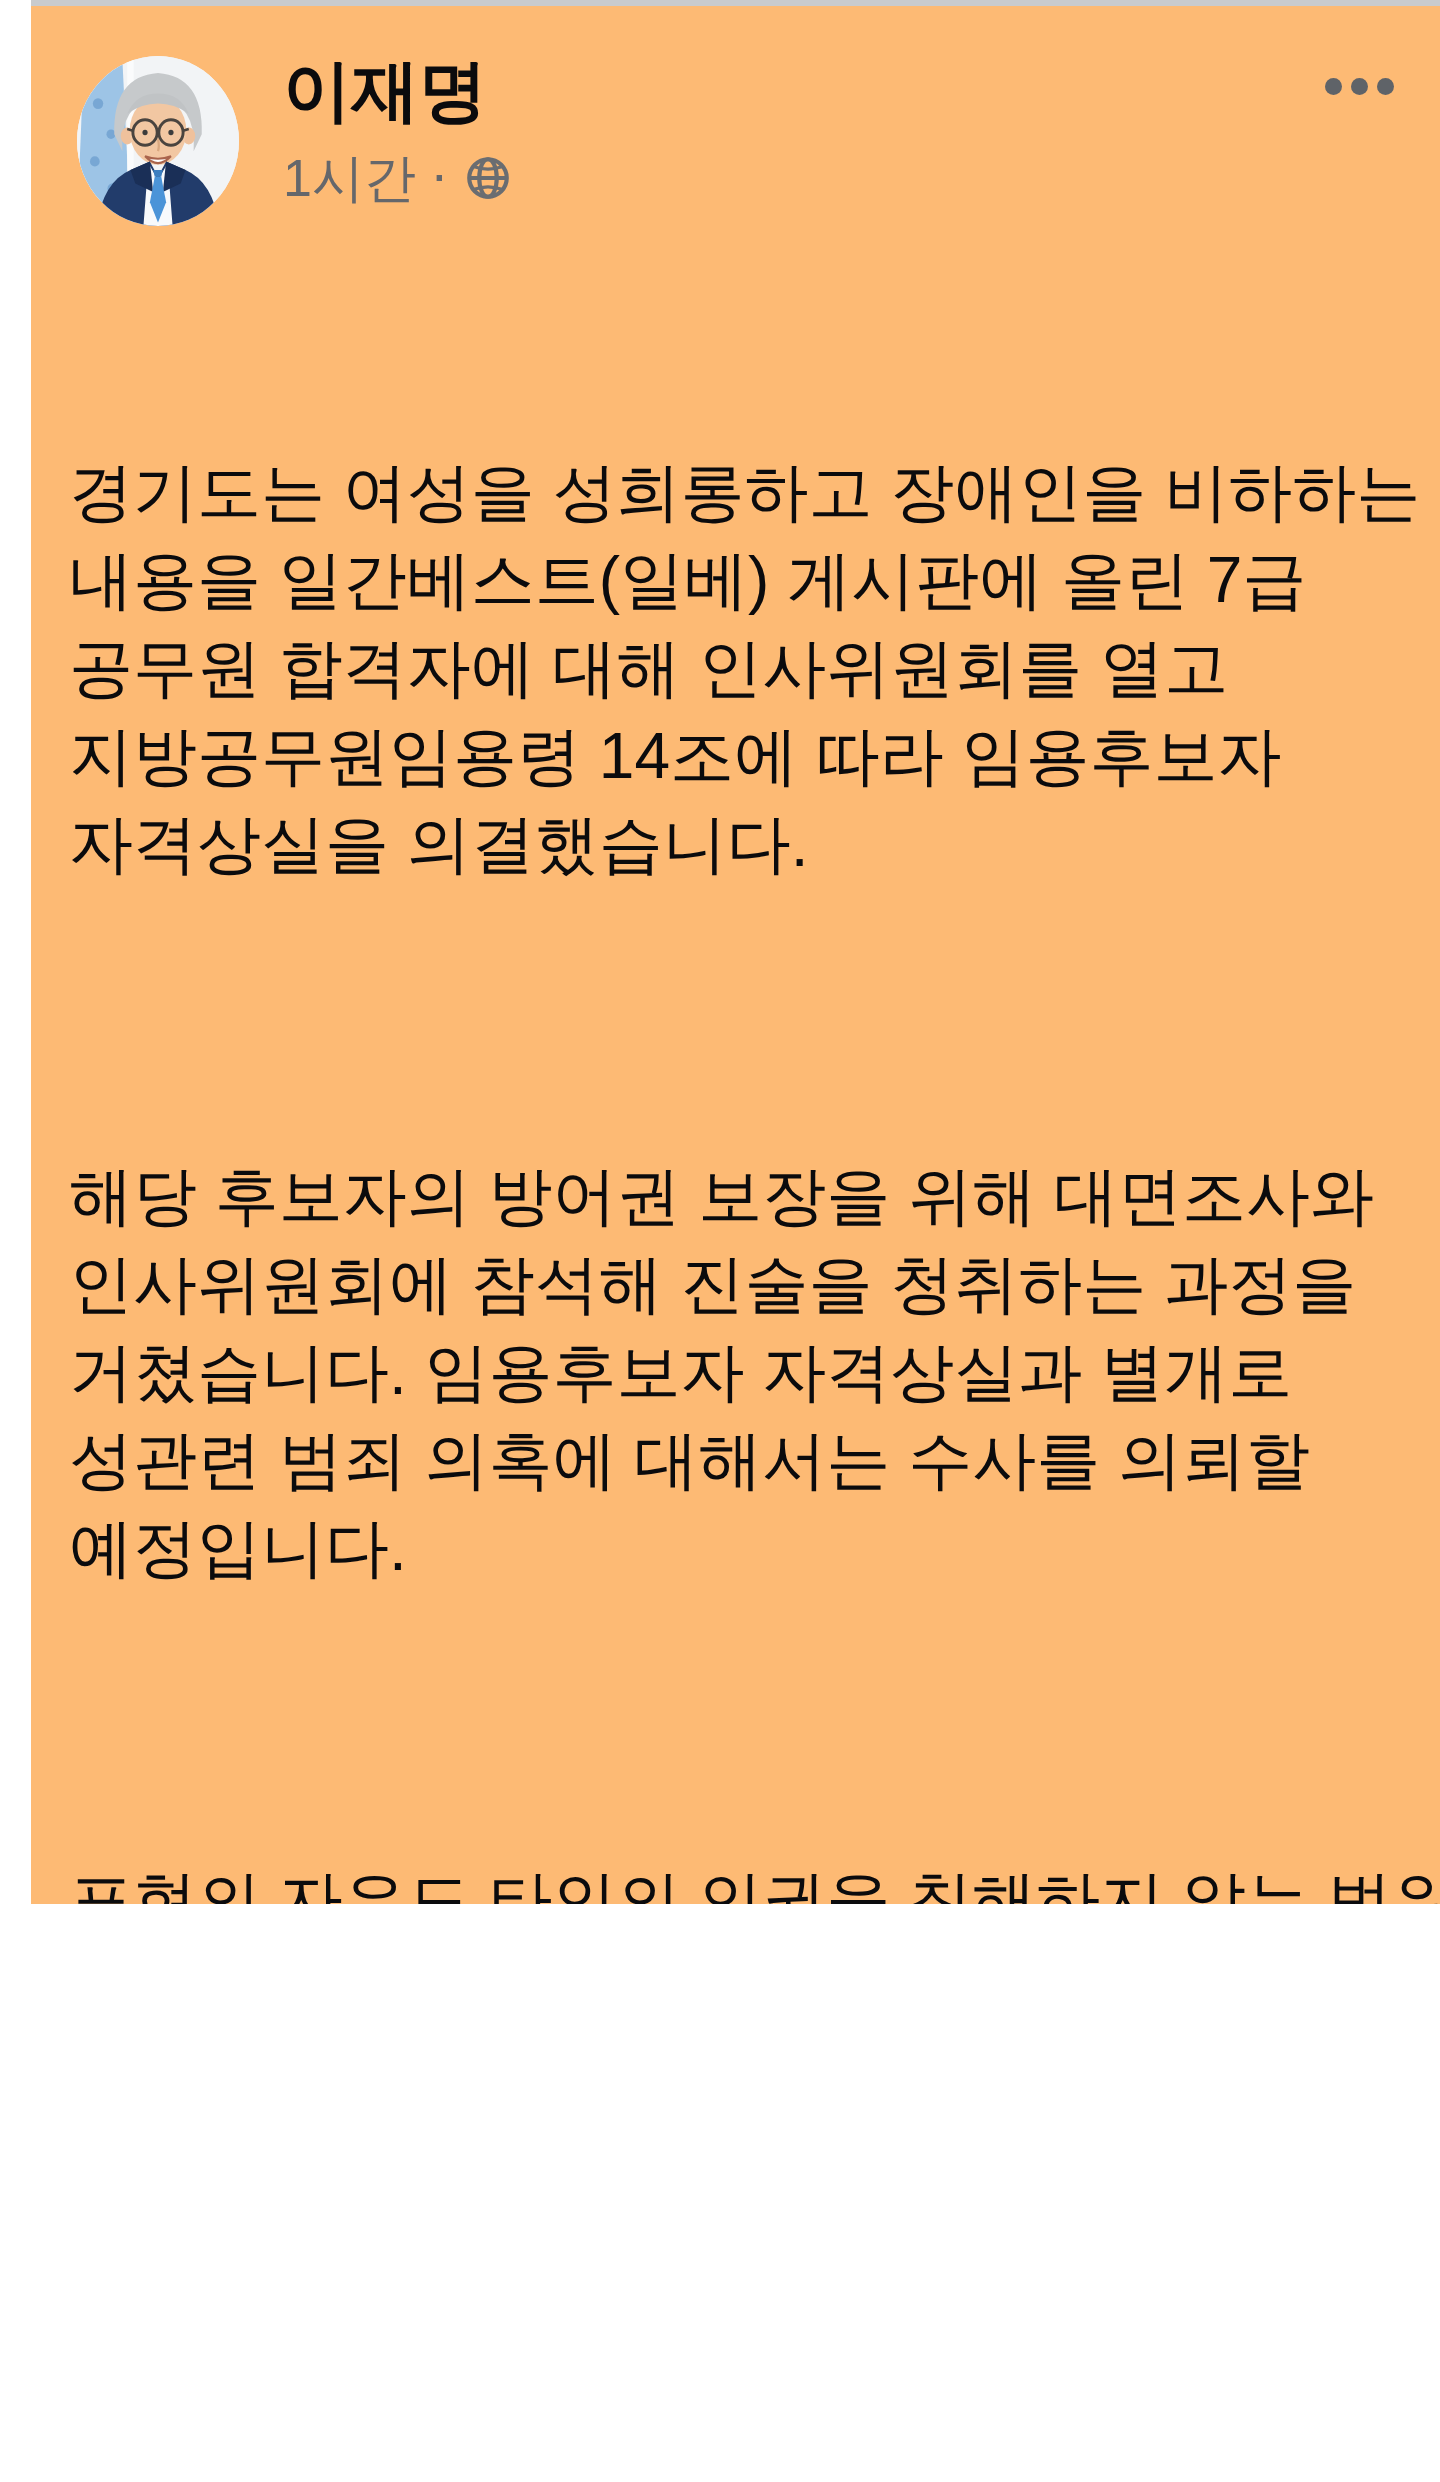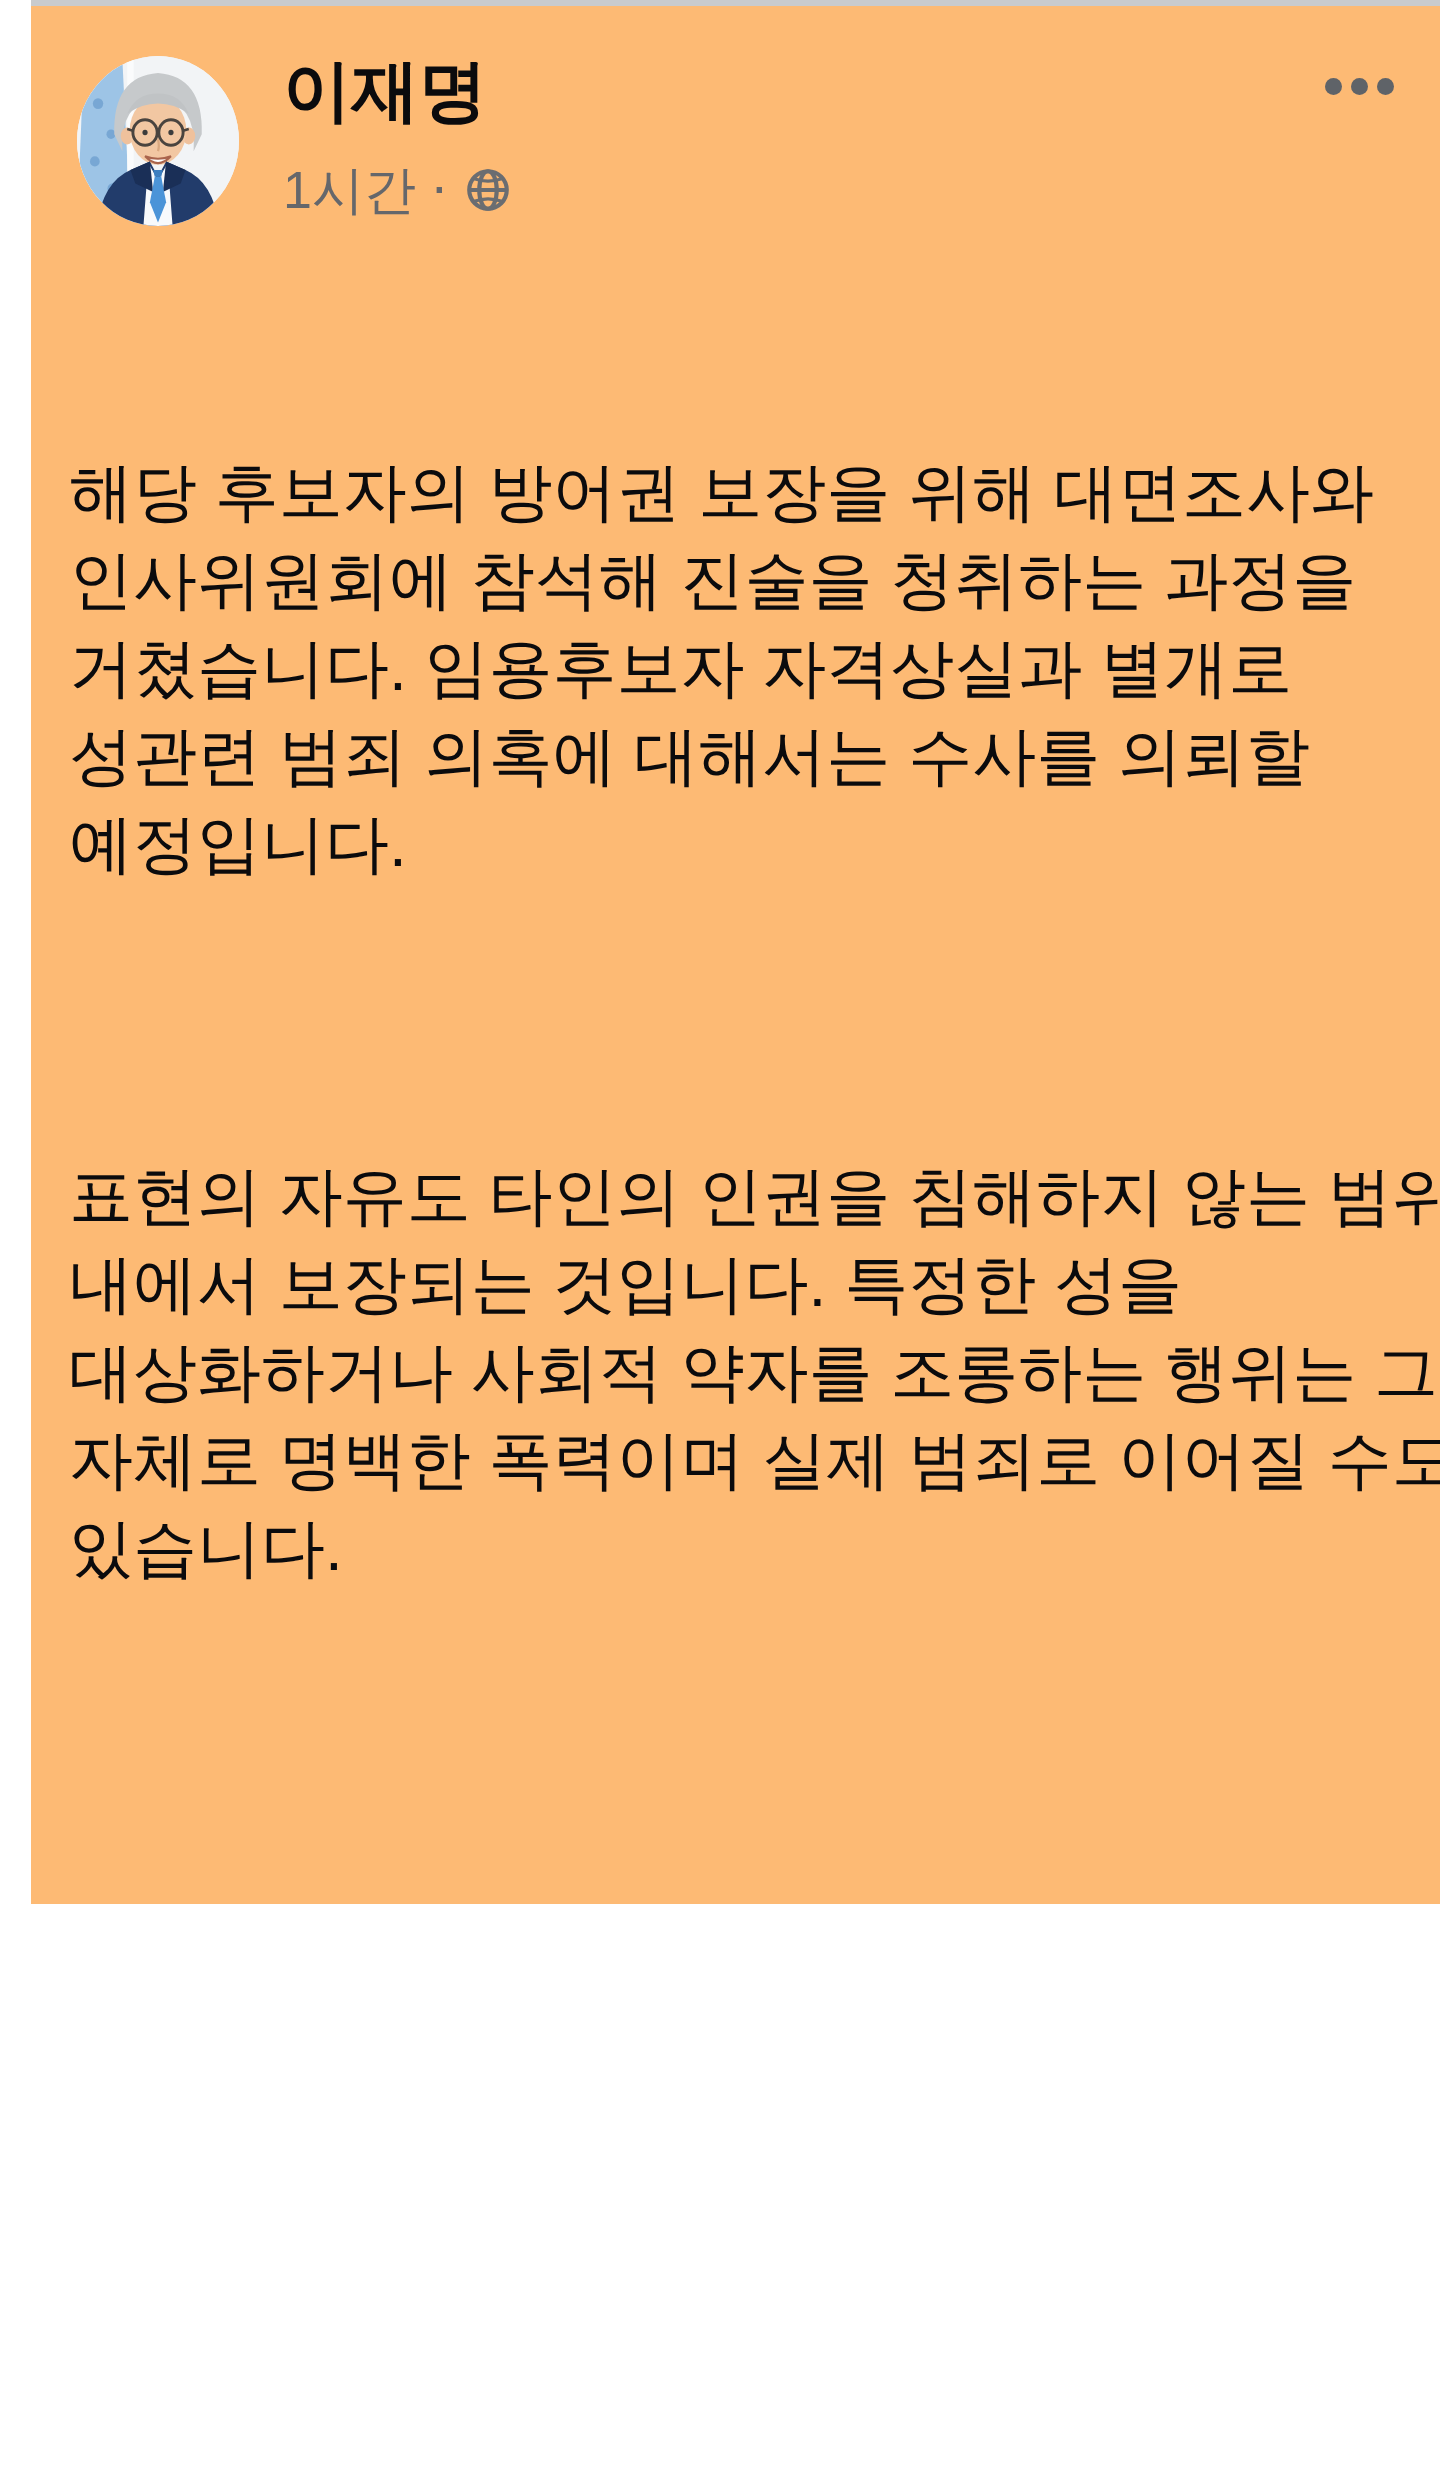--- a/index.html
+++ b/index.html
@@ -11,21 +11,21 @@
   .avatar{
     position:absolute;left:46px;top:56px;width:162px;height:170px;
     border-radius:50%;overflow:hidden;background:#f2f4f6;
   }
   .avatar svg{width:100%;height:100%;display:block;}
   .author{
     position:absolute;left:252px;top:50px;line-height:80px;
     font-size:68px;font-weight:700;color:#0b0b0d;white-space:nowrap;
   }
   .meta{
-    position:absolute;left:252px;top:158px;height:64px;
+    position:absolute;left:252px;top:146px;height:64px;
     display:flex;align-items:center;gap:14px;
     color:#65676b;font-size:52px;line-height:64px;white-space:nowrap;
   }
   .meta .sep{font-size:56px;position:relative;top:-4px;}
   .globe{width:50px;height:50px;display:block;}
   .more{
     position:absolute;left:1294px;top:64px;width:110px;height:44px;
     display:flex;align-items:center;gap:9px;
     background:none;border:none;padding:0;cursor:pointer;
   }
@@ -103,20 +103,25 @@
     </svg>
   </div>
 
   <button class="more">
     <span class="dot"></span>
     <span class="dot"></span>
     <span class="dot"></span>
   </button>
 
   <div class="content">
+    <p>경기도는 여성을 성희롱하고 장애인을 비하하는
+내용을 일간베스트(일베) 게시판에 올린 7급
+공무원 합격자에 대해 인사위원회를 열고
+지방공무원임용령 14조에 따라 임용후보자
+자격상실을 의결했습니다.</p>
     <p>해당 후보자의 방어권 보장을 위해 대면조사와
 인사위원회에 참석해 진술을 청취하는 과정을
 거쳤습니다. 임용후보자 자격상실과 별개로
 성관련 범죄 의혹에 대해서는 수사를 의뢰할
 예정입니다.</p>
     <p>표현의 자유도 타인의 인권을 침해하지 않는 범위
 내에서 보장되는 것입니다. 특정한 성을
 대상화하거나 사회적 약자를 조롱하는 행위는 그
 자체로 명백한 폭력이며 실제 범죄로 이어질 수도
 있습니다.</p>

